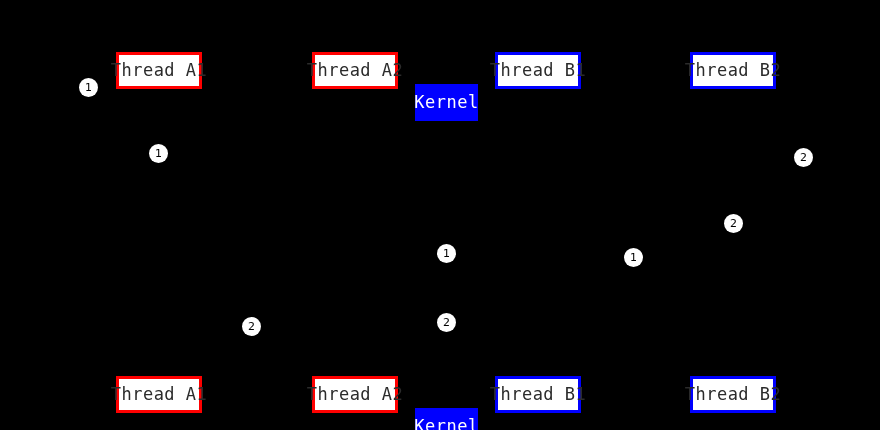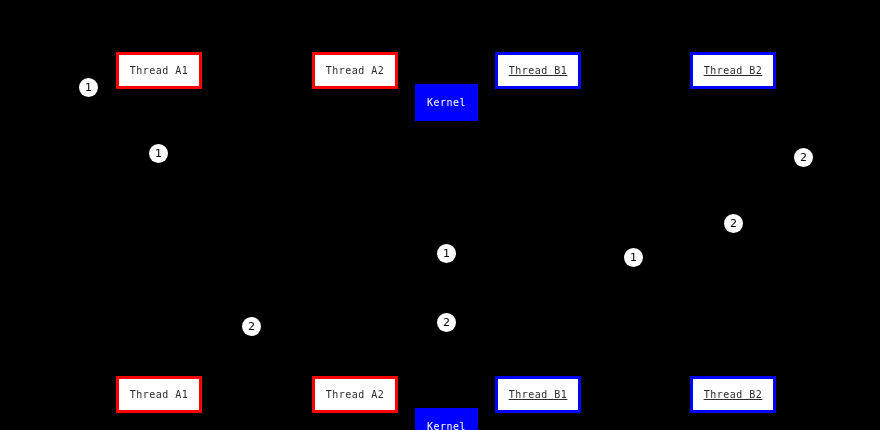--- a/index.html
+++ b/index.html
@@ -34,35 +34,34 @@
     transform-origin: 0 0;
   }
 
   
   .participant {
     position: absolute;
     box-sizing: border-box;
     display: flex;
     align-items: center;
     justify-content: center;
-    font-size: 10px;
+    font-size: 17px;
     letter-spacing: 0.5px;
     white-space: nowrap;
     line-height: 1;
   }
   .participant.style-red {
     background: #FFFFFF;
     border: 3px solid #FF0000;
     color: #2B2B2B;
   }
   .participant.style-blue {
     background: #FFFFFF;
     border: 3px solid #0000FF;
     color: #2B2B2B;
-    text-decoration: underline;
   }
   .participant.style-solidblue {
     background: #0000FF;
     border: 1px solid #0000FF;
     color: #FFFFFF;
     margin-top: 32px;
   }
 
   
   .step {

